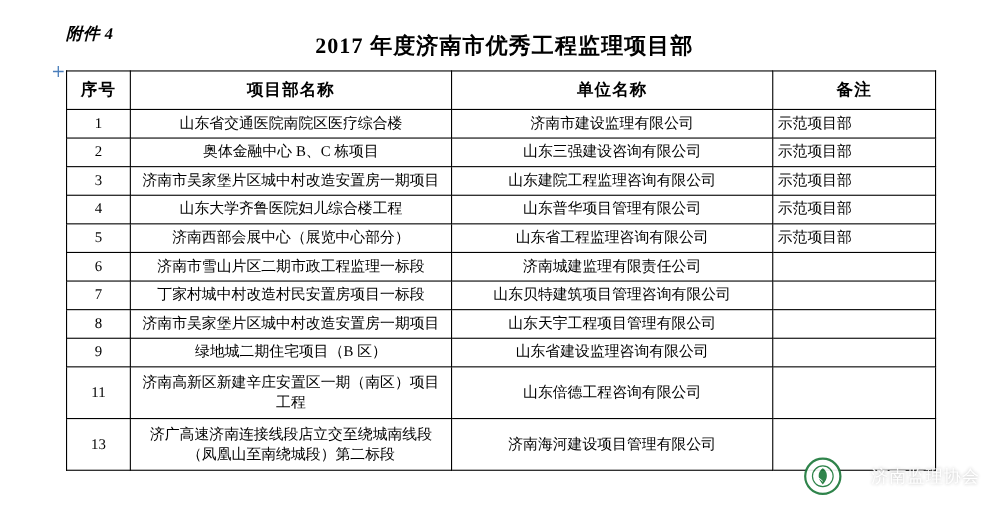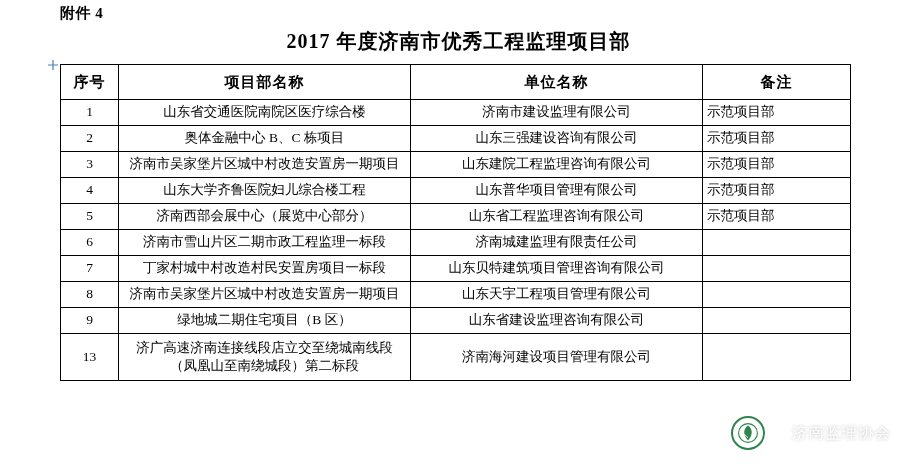--- a/index.html
+++ b/index.html
@@ -11,24 +11,25 @@
     height: 464px;
     background: #ffffff;
     font-family: "Liberation Serif", "DejaVu Serif", serif;
     color: #000000;
     overflow: hidden;
     position: relative;
   }
   .attach-label {
     position: absolute;
     left: 60px;
-    top: 4px;
+    top: 21px;
     font-size: 15px;
     font-weight: bold;
     letter-spacing: 0.5px;
+    font-style: italic;
   }
   .doc-title {
     position: absolute;
     left: 8px;
     right: 0;
     top: 28px;
     text-align: center;
     font-size: 20px;
     font-weight: bold;
     letter-spacing: 1px;
@@ -202,20 +203,26 @@
         <td class="unit">山东天宇工程项目管理有限公司</td>
         <td class="remark"></td>
       </tr>
       <tr class="h1">
         <td class="num">9</td>
         <td class="name">绿地城二期住宅项目（B 区）</td>
         <td class="unit">山东省建设监理咨询有限公司</td>
         <td class="remark"></td>
       </tr>
       <tr class="h2">
+        <td class="num">11</td>
+        <td class="name">济南高新区新建辛庄安置区一期（南区）项目工程</td>
+        <td class="unit">山东倍德工程咨询有限公司</td>
+        <td class="remark"></td>
+      </tr>
+      <tr class="h2">
         <td class="num">13</td>
         <td class="name">济广高速济南连接线段店立交至绕城南线段（凤凰山至南绕城段）第二标段</td>
         <td class="unit">济南海河建设项目管理有限公司</td>
         <td class="remark"></td>
       </tr>
 
     </tbody>
   </table>
 </div>
 

